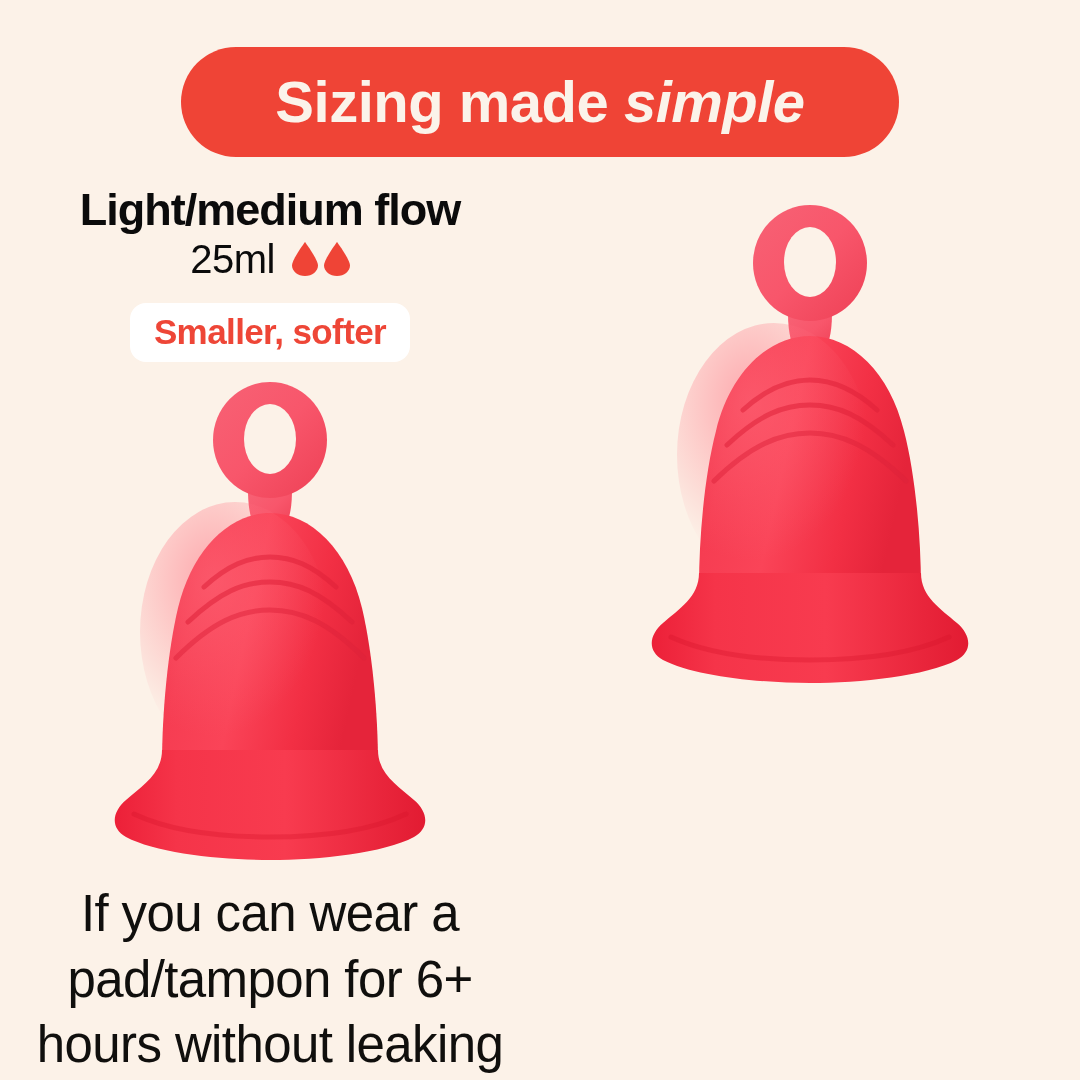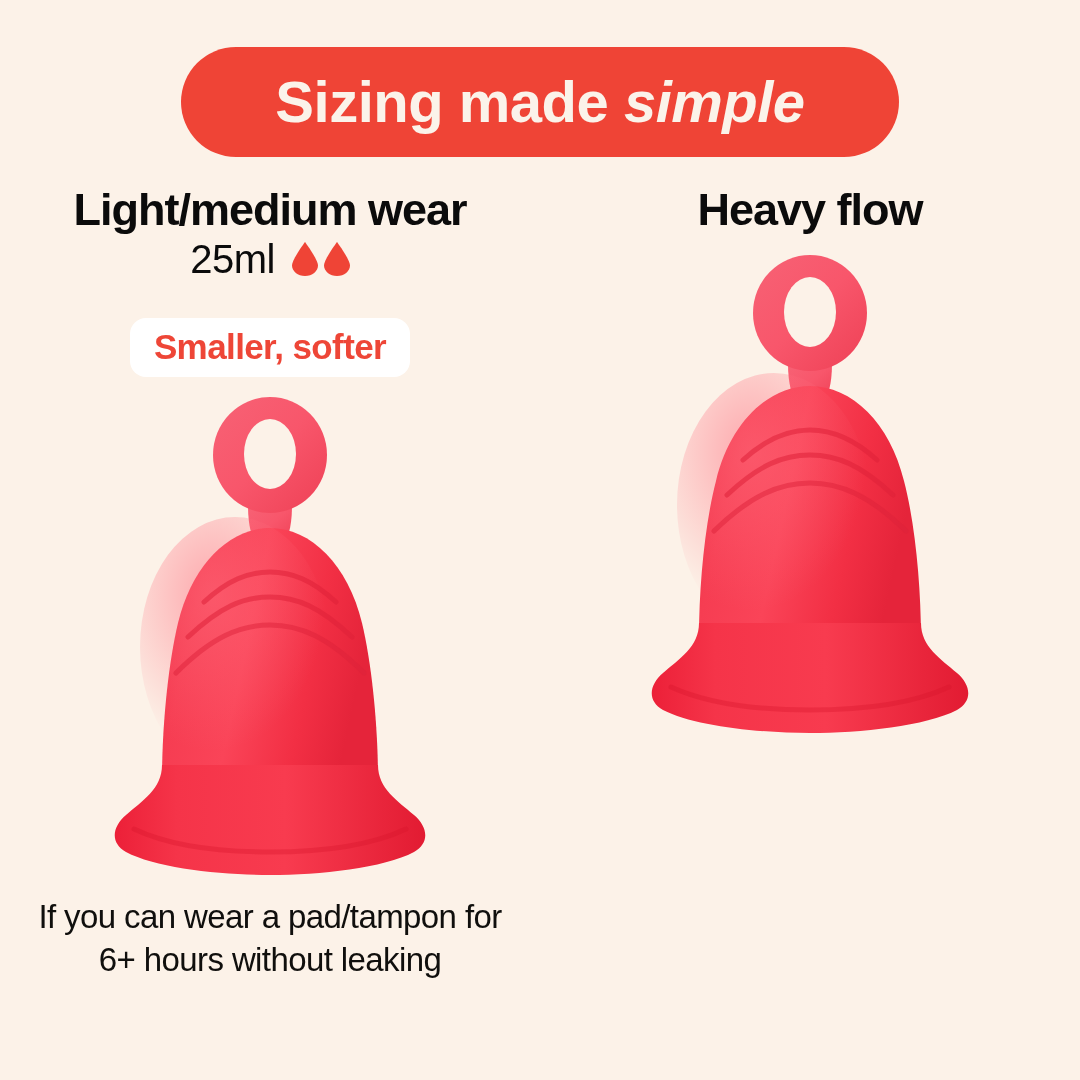--- a/index.html
+++ b/index.html
@@ -96,21 +96,21 @@
   .drop {
     width: 26px;
     height: 34px;
     position: relative;
     display: block;
   }
   .drop svg { display: block; }
 
   
   .badge {
-    margin-top: 39px;
+    margin-top: 24px;
     background: #FFFFFF;
     border-radius: 16px;
     padding: 11px 24px 13px 24px;
     display: inline-block;
   }
   .badge-text {
     color: #EE4637;
     font-size: 35px;
     font-weight: bold;
     letter-spacing: -0.6px;
@@ -128,21 +128,21 @@
   .cup {
     position: absolute;
     left: 50%;
     transform: translateX(-50%);
     top: 0;
   }
   .cup svg { display: block; }
 
   
   .caption {
-    font-size: 33px;
+    font-size: 51px;
     color: #100F0D;
     letter-spacing: -0.6px;
     line-height: 1.28;
     text-align: center;
     max-width: 470px;
     margin-top: 2px;
   }
 </style>
 </head>
 <body>
@@ -150,21 +150,21 @@
 <div class="title-wrap">
   <div class="title-pill">
     <div class="title-text"><span>Sizing made </span><span class="em">simple</span></div>
   </div>
 </div>
 
 <div class="columns">
 
   <div class="col">
 
-    <div class="col-title">Light/medium wear</div>
+    <div class="col-title">Light/medium flow</div>
 
     <div class="vol-row">
       <span class="vol-text">25ml</span>
       <span class="drops">
         <span class="drop">
           <svg viewBox="0 0 26 34" width="26" height="34">
               <path d="M13 0 C13 0 26 17.5 26 23.5 C26 29.3 20.2 34 13 34 C5.8 34 0 29.3 0 23.5 C0 17.5 13 0 13 0 Z" fill="#EF4436"></path>
             </svg>
         </span>
         <span class="drop">
@@ -234,21 +234,20 @@
           <path d="M34 432 C70 449 120 455 170 455 C220 455 270 449 306 432" fill="none" stroke="#D8152C" stroke-opacity="0.35" stroke-width="5" stroke-linecap="round"></path>
         </svg>
       </div>
     </div>
 
     <div class="caption">If you can wear a pad/tampon for 6+ hours without leaking</div>
   </div>
 
   <div class="col">
 
-    <div class="col-title">Heavy flow</div>
 
 
 
     <div class="cup-area">
       <div class="cup">
         <svg width="344" height="497" viewBox="0 0 344 497">
           <defs>
             <linearGradient id="bodyB" x1="0" y1="0" x2="1" y2="0.25">
               <stop offset="0" stop-color="#ED2D45"></stop>
               <stop offset="0.22" stop-color="#F63D52"></stop>

